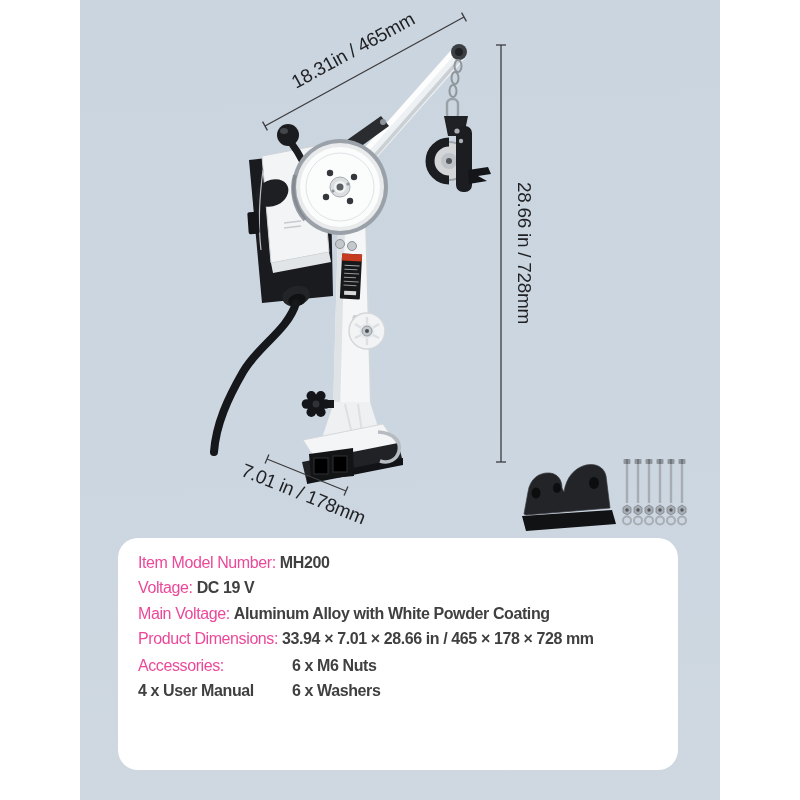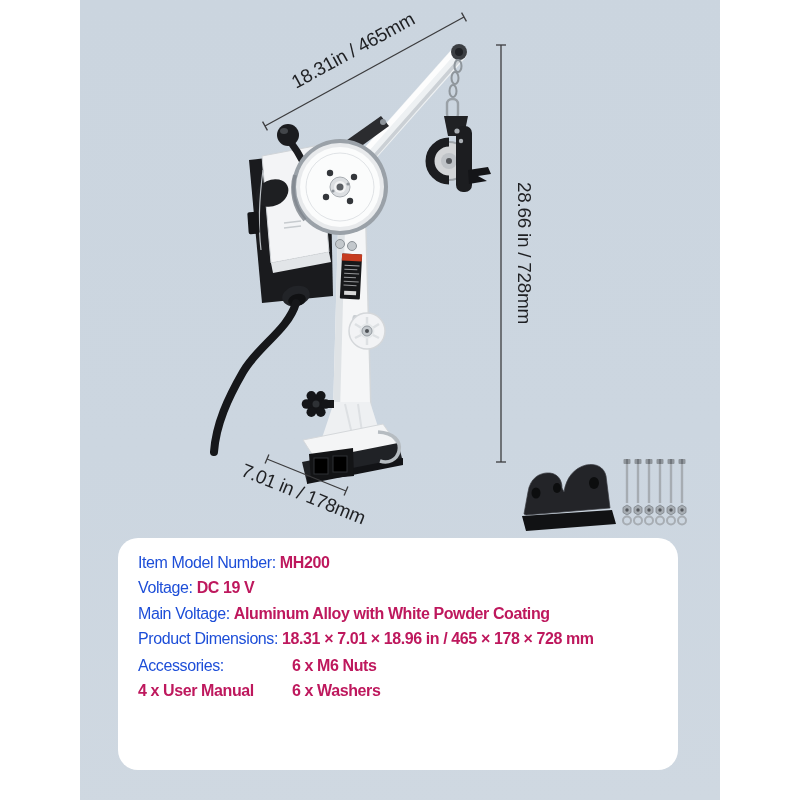--- a/index.html
+++ b/index.html
@@ -20,22 +20,22 @@
     background:#ffffff;border-radius:20px;
     padding:12px 18px 0 20px;box-sizing:border-box;
   }
   .row{
     line-height:25.4px;font-size:16px;letter-spacing:-0.4px;
     white-space:nowrap;color:#55565a;
   }
   .two-col{display:flex;}
   .cell-left{width:268px;flex:none;}
   .cell-right{flex:1;}
-  .lbl{color:#1d4ed8;font-weight:400;}
-  .val{color:#be185d;font-weight:700;}
+  .lbl{color:#ec4899;font-weight:400;}
+  .val{color:#404040;font-weight:700;}
   .acc-block{margin-top:1px;}
   .acc-row{display:flex;}
   .acc-c1{width:154px;flex:none;}
   .dim-label{
     font-size:19px;font-weight:500;fill:#1f2023;letter-spacing:-0.3px;
   }
 </style>
 </head>
 <body>
 
@@ -270,21 +270,21 @@
       </div>
     </div>
 
     <div class="row">
       <span class="lbl">Main Voltage:</span>
       <span class="val">Aluminum Alloy with White Powder Coating</span>
     </div>
 
     <div class="row">
       <span class="lbl">Product Dimensions:</span>
-      <span class="val">18.31 × 7.01 × 18.96 in / 465 × 178 × 728 mm</span>
+      <span class="val">33.94 × 7.01 × 28.66 in / 465 × 178 × 728 mm</span>
     </div>
 
     <div class="acc-block">
       <div class="row acc-row">
         <span class="acc-c1 lbl">Accessories:</span>
         <span class="val">6 x M6 Nuts</span>
       </div>
       <div class="row acc-row">
         <span class="acc-c1 val">4 x User Manual</span>
         <span class="val">6 x Washers</span>

